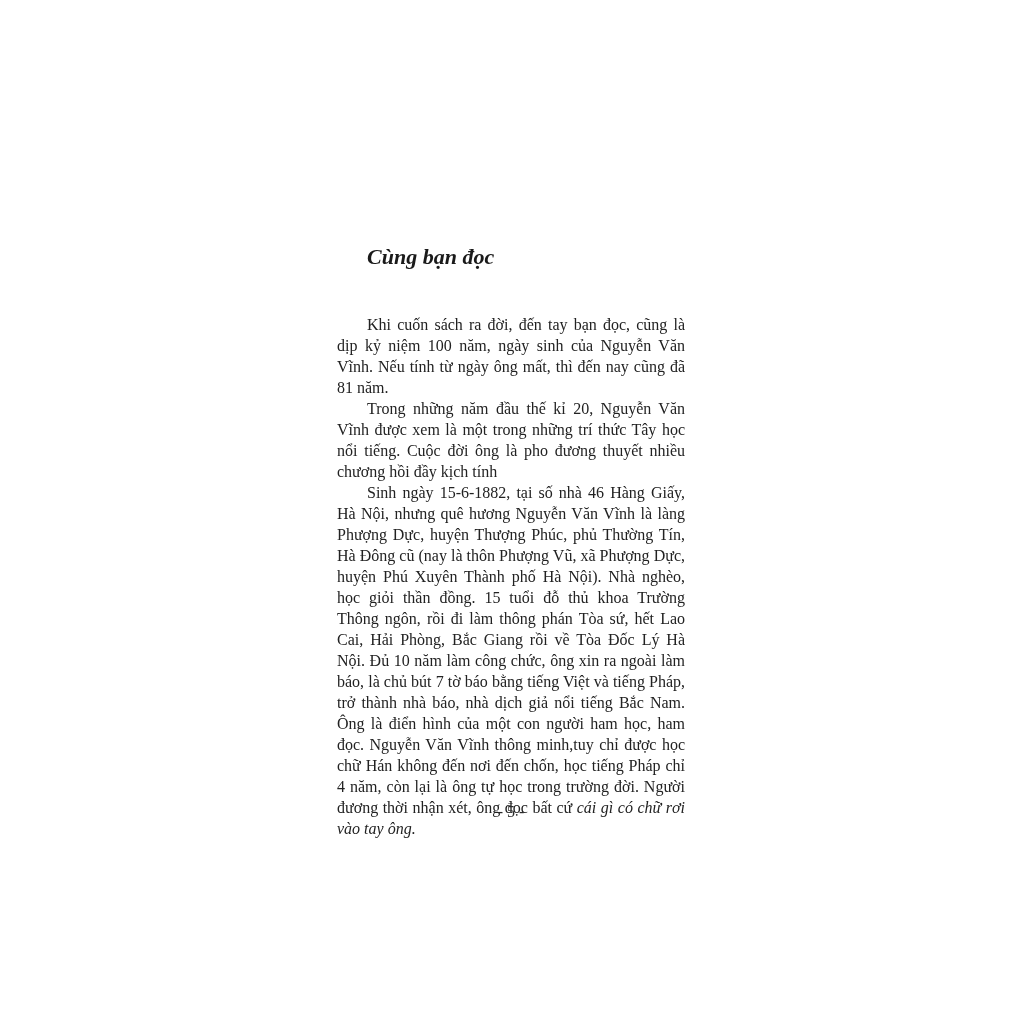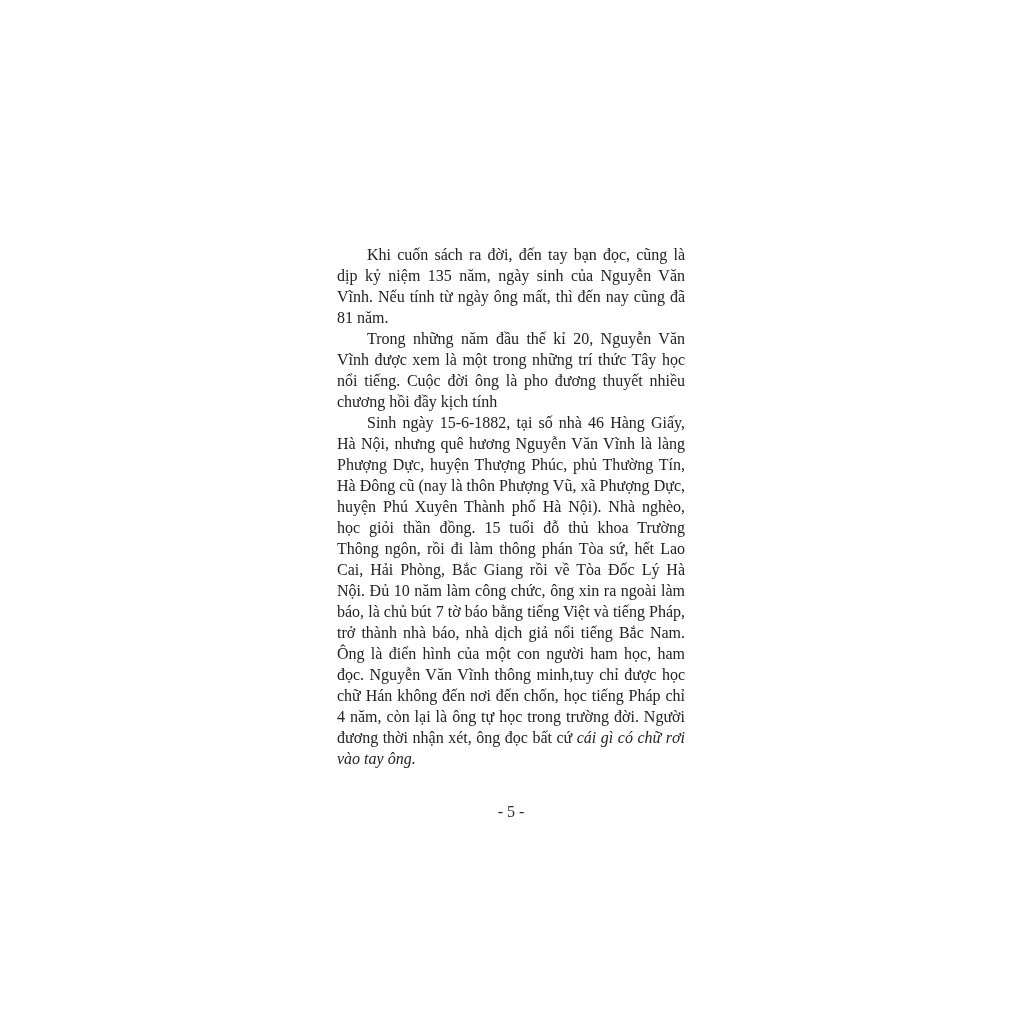--- a/index.html
+++ b/index.html
@@ -50,22 +50,23 @@
     text-align: center;
     font-size: 16px;
     color: #2a2a2a;
   }
 </style>
 </head>
 <body>
 
 <div class="page">
   <div class="text-block">
+    <h1 class="section-title">Cùng bạn đọc</h1>
 
-    <p class="body-par"><span>Khi cuốn sách ra đời, đến tay bạn đọc, cũng là dịp kỷ niệm 135 năm, ngày sinh của Nguyễn Văn Vĩnh. Nếu tính từ ngày ông mất, thì đến nay cũng đã 81 năm.</span></p>
+    <p class="body-par"><span>Khi cuốn sách ra đời, đến tay bạn đọc, cũng là dịp kỷ niệm 100 năm, ngày sinh của Nguyễn Văn Vĩnh. Nếu tính từ ngày ông mất, thì đến nay cũng đã 81 năm.</span></p>
 
     <p class="body-par"><span>Trong những năm đầu thế kỉ 20, Nguyễn Văn Vĩnh được xem là một trong những trí thức Tây học nổi tiếng. Cuộc đời ông là pho đương thuyết nhiều chương hồi đầy kịch tính</span></p>
 
     <p class="body-par"><span>Sinh ngày 15-6-1882, tại số nhà 46 Hàng Giấy, Hà Nội, nhưng quê hương Nguyễn Văn Vĩnh là làng Phượng Dực, huyện Thượng Phúc, phủ Thường Tín, Hà Đông cũ (nay là thôn Phượng Vũ, xã Phượng Dực, huyện Phú Xuyên Thành phố Hà Nội). Nhà nghèo, học giỏi thần đồng. 15 tuổi đỗ thủ khoa Trường Thông ngôn, rồi đi làm thông phán Tòa sứ, hết Lao Cai, Hải Phòng, Bắc Giang rồi về Tòa Đốc Lý Hà Nội. Đủ 10 năm làm công chức, ông xin ra ngoài làm báo, là chủ bút 7 tờ báo bằng tiếng Việt và tiếng Pháp, trở thành nhà báo, nhà dịch giả nổi tiếng Bắc Nam. Ông là điển hình của một con người ham học, ham đọc. Nguyễn Văn Vĩnh thông minh,tuy chỉ được học chữ Hán không đến nơi đến chốn, học tiếng Pháp chỉ 4 năm, còn lại là ông tự học trong trường đời. Người đương thời nhận xét, ông đọc bất cứ </span><span class="italic-seg">cái gì có chữ rơi vào tay ông.</span></p>
   </div>
 
   <div class="page-number">- 5 -</div>
 </div>
 
 </body></html>

